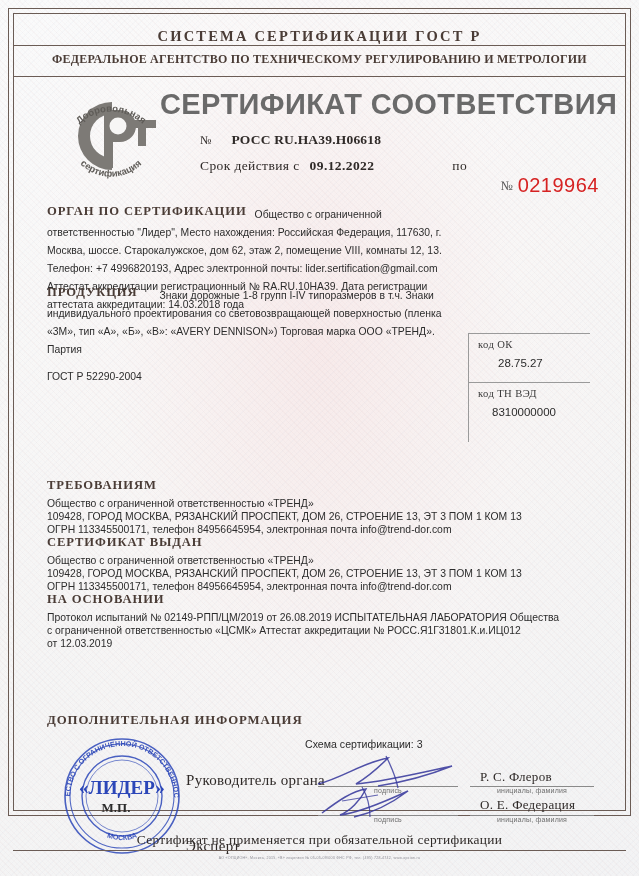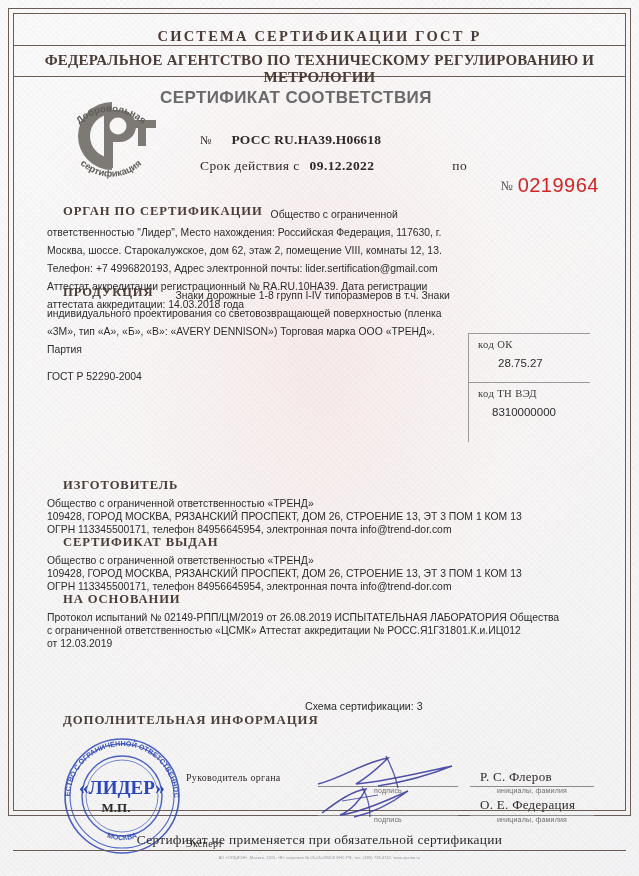--- a/index.html
+++ b/index.html
@@ -36,26 +36,26 @@
     position:absolute;left:13px;right:13px;height:0;
     border-top:1px solid #6b5c55;
   }
   
   .hdr1{
     position:absolute;left:0;right:0;top:28px;text-align:center;
     font-size:14.5px;font-weight:700;letter-spacing:2.2px;color:#4a3c36;
   }
   .hdr2{
     position:absolute;left:0;right:0;top:52px;text-align:center;
-    font-size:15px;font-weight:700;letter-spacing:0.2px;color:#4a3c36;
+    font-size:12px;font-weight:700;letter-spacing:0.2px;color:#4a3c36;
   }
   .bigtitle{
     position:absolute;left:160px;top:88px;
     font-family:"Liberation Sans", sans-serif;
-    font-size:17px;font-weight:700;letter-spacing:0.4px;color:#6a6a6a;
+    font-size:29px;font-weight:700;letter-spacing:0.4px;color:#6a6a6a;
     white-space:nowrap;
   }
   
   .emblem{position:absolute;left:52px;top:86px;width:118px;height:94px;}
   
   .numrow{
     position:absolute;left:200px;top:132px;
     font-size:13.5px;color:#2f2a28;
   }
   .numrow .no{font-size:12px;}
@@ -72,21 +72,21 @@
     font-family:"Liberation Sans", sans-serif;
     letter-spacing:0.5px;white-space:nowrap;
   }
   .serial .sno{
     font-family:"Liberation Serif", serif;
     font-size:13px;color:#555;vertical-align:2px;margin-right:4px;
   }
   
   .caps{
     font-family:"Liberation Serif", serif;
-    font-weight:700;font-size:12.6px;letter-spacing:0.9px;color:#4a3c36;margin-left:16px;
+    font-weight:700;font-size:12.6px;letter-spacing:0.9px;color:#4a3c36;
   }
   .body-txt{
     font-family:"Liberation Sans", sans-serif;
     font-size:10.4px;line-height:13.2px;color:#2c2c2c;
   }
   .blk{position:absolute;}
   
   .b-organ{left:47px;top:204px;width:410px;}
   .b-organ .caps{float:left;margin-right:8px;}
   
@@ -116,26 +116,26 @@
   .cb2 .val{margin-left:14px;}
   
   .b-man{left:47px;top:478px;width:500px;}
   .b-iss{left:47px;top:535px;width:500px;}
   .b-bas{left:47px;top:592px;width:520px;}
   .b-man .caps,.b-iss .caps,.b-bas .caps{display:block;margin-bottom:4px;}
   
   .b-add{left:47px;top:710px;}
   .b-add .caps{font-size:12.8px;}
   .scheme{
-    position:absolute;left:305px;top:700px;
+    position:absolute;left:305px;top:738px;
     font-family:"Liberation Sans", sans-serif;font-size:10.6px;color:#2c2c2c;
   }
   
   .sigrow{position:absolute;font-family:"Liberation Serif", serif;}
-  .sig-label{font-size:10px;color:#2f2a28;letter-spacing:0.3px;}
+  .sig-label{font-size:15px;color:#2f2a28;letter-spacing:0.3px;}
   .sig-line{
     position:absolute;border-bottom:1px solid #8a8a8a;
   }
   .sig-cap{
     position:absolute;
     font-family:"Liberation Sans", sans-serif;
     font-size:7px;color:#6d6d6d;text-align:center;letter-spacing:0.2px;
   }
   .sig-name{
     position:absolute;font-size:13px;color:#2f2a28;letter-spacing:0.3px;
@@ -219,21 +219,21 @@
   <div class="blk b-norm">
     <span class="body-txt">ГОСТ Р 52290-2004</span>
   </div>
 
   <div class="codebox cb2">
     <div class="lbl">код ТН ВЭД</div>
     <div class="val">8310000000</div>
   </div>
 
   <div class="blk b-man">
-    <span class="caps">ИЗГОТОВИТЕЛЬ</span>
+    <span class="caps">ТРЕБОВАНИЯМ</span>
     <div class="body-txt">Общество с ограниченной ответственностью «ТРЕНД»</div>
     <div class="body-txt">109428, ГОРОД МОСКВА, РЯЗАНСКИЙ ПРОСПЕКТ, ДОМ 26, СТРОЕНИЕ 13, ЭТ 3 ПОМ 1 КОМ 13</div>
     <div class="body-txt">ОГРН 113345500171, телефон 84956645954, электронная почта info@trend-dor.com</div>
   </div>
 
   <div class="blk b-iss">
     <span class="caps">СЕРТИФИКАТ ВЫДАН</span>
     <div class="body-txt">Общество с ограниченной ответственностью «ТРЕНД»</div>
     <div class="body-txt">109428, ГОРОД МОСКВА, РЯЗАНСКИЙ ПРОСПЕКТ, ДОМ 26, СТРОЕНИЕ 13, ЭТ 3 ПОМ 1 КОМ 13</div>
     <div class="body-txt">ОГРН 113345500171, телефон 84956645954, электронная почта info@trend-dor.com</div>

